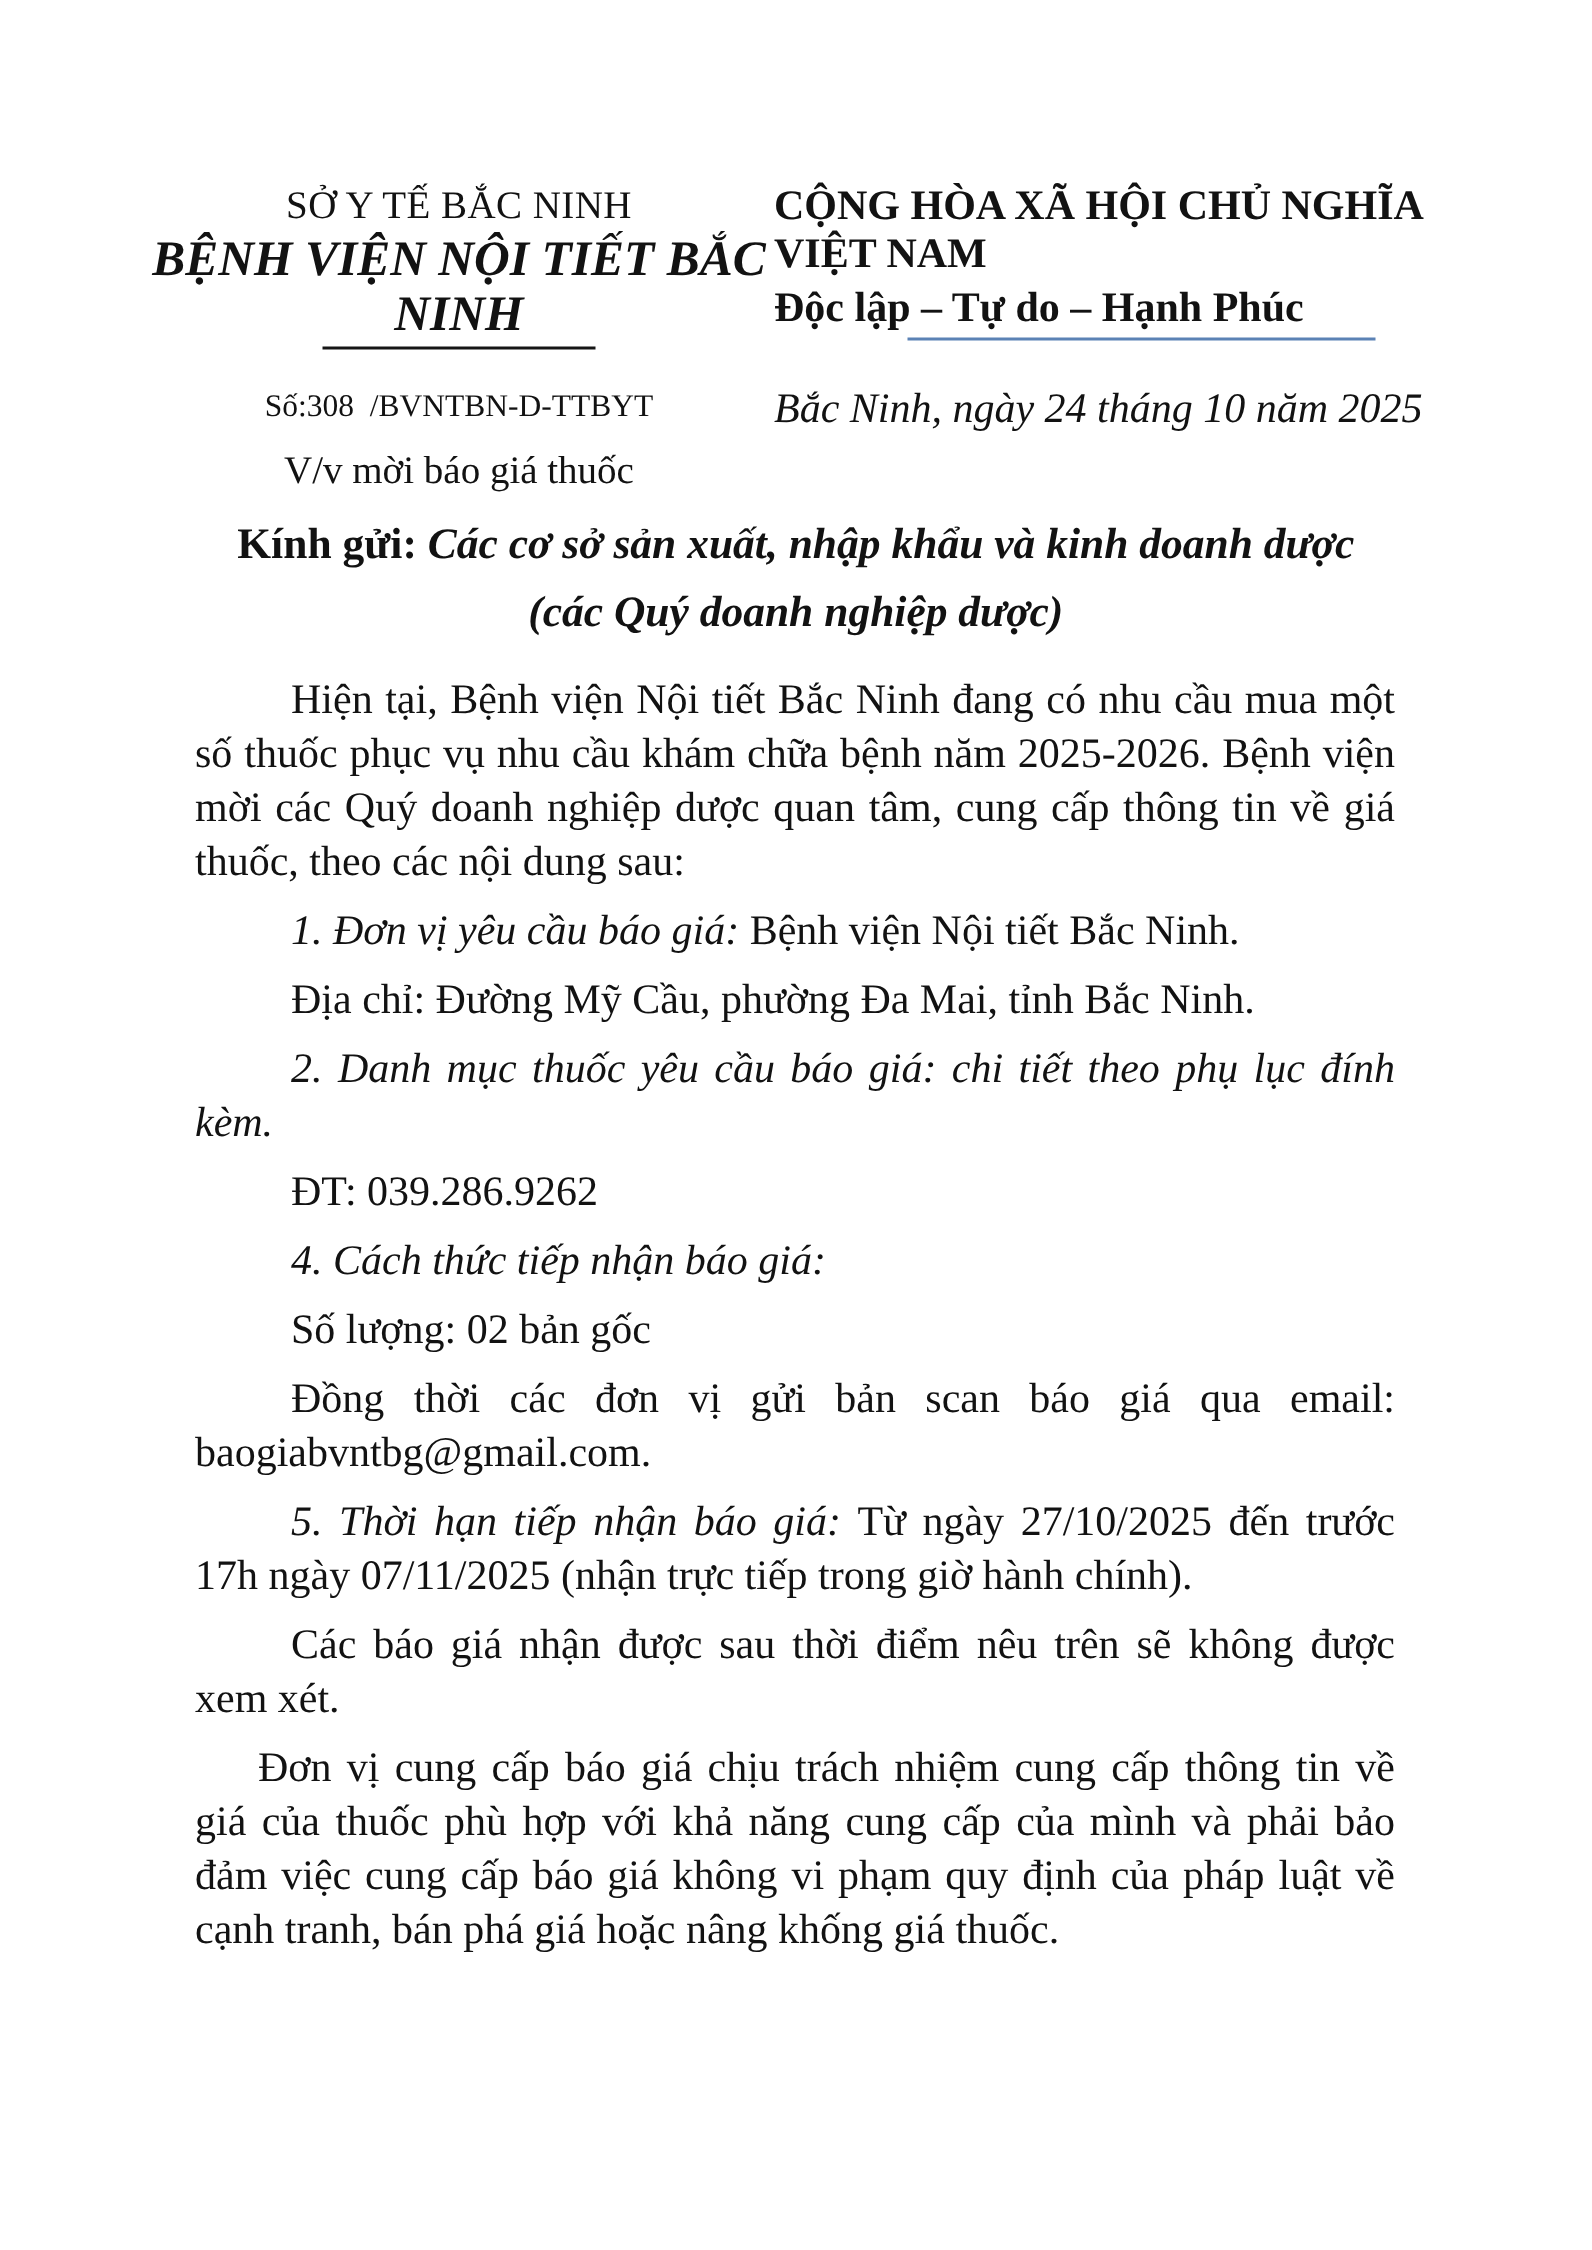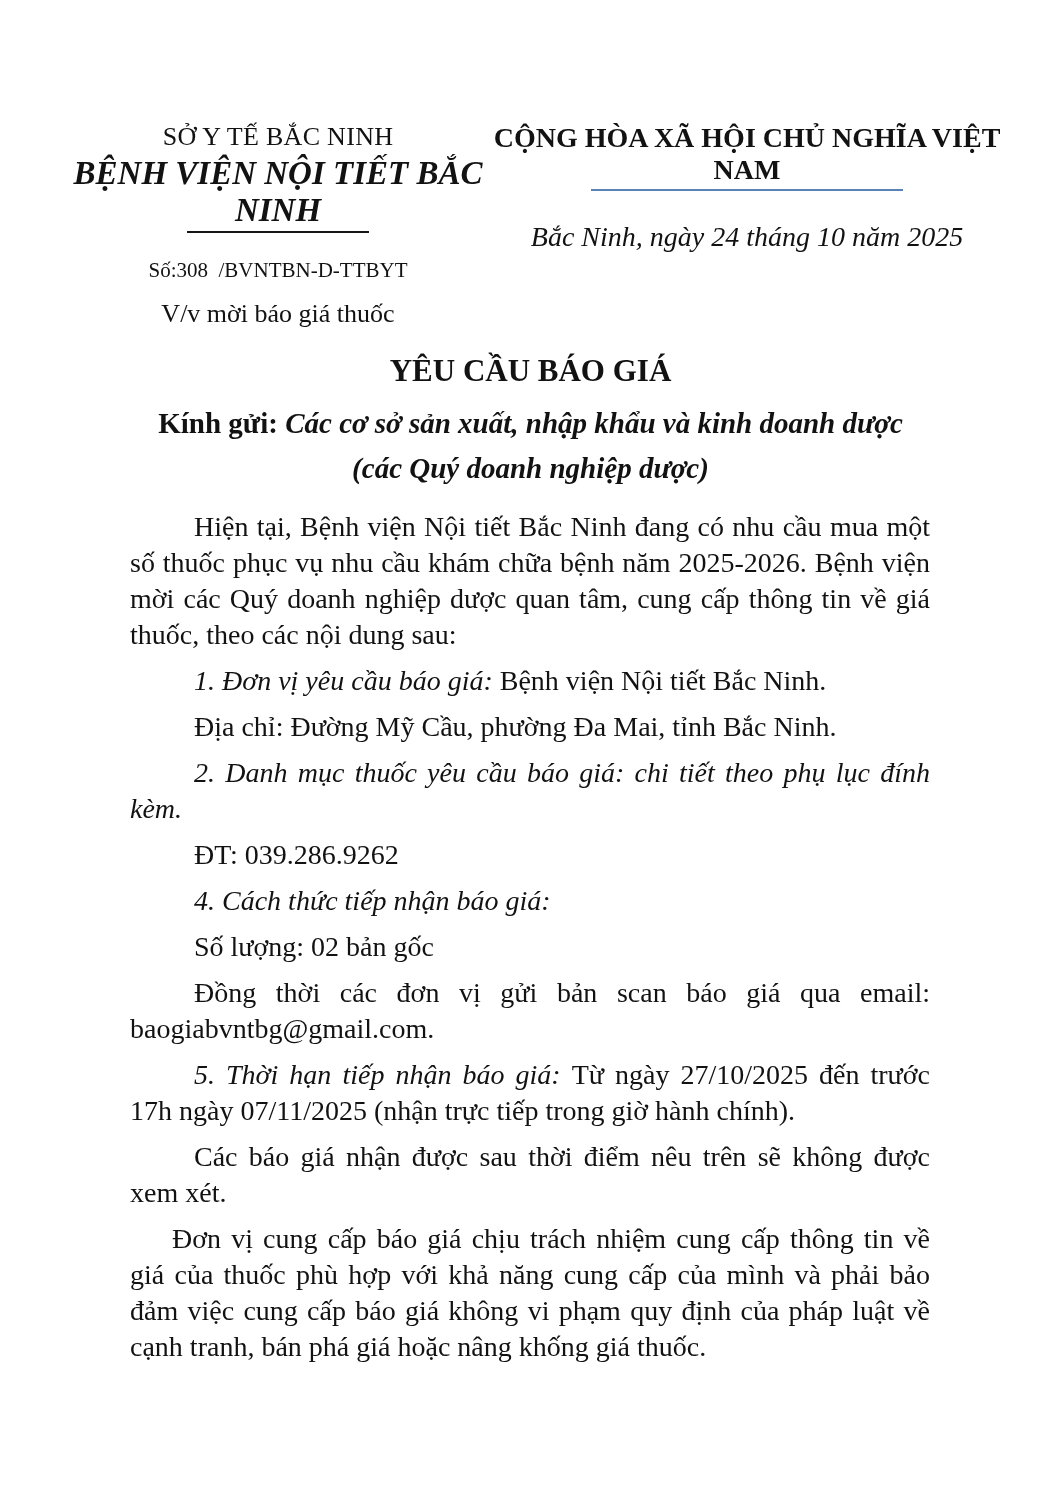--- a/index.html
+++ b/index.html
@@ -1,23 +1,23 @@
 <!DOCTYPE html>
 <html><head>
 <meta charset="utf-8">
 <style>
   html,body { margin:0; padding:0; background:#e8e8e8; }
   .page {
     width:1061px; height:1500px; margin:0 auto; background:#ffffff;
     font-family:"Liberation Serif","DejaVu Serif",serif; color:#121212;
     box-sizing:border-box; overflow:hidden;
   }
-  .header { display:flex; padding:122px 55px 0 68px; }
+  .header { display:flex; padding:122px 55px 0 96px; }
   .header-left  { width:420px; text-align:center; }
-  .header-right { flex:1; text-align:center; }
+  .header-right { flex:1; text-align:left; }
   .h-left-1  { font-size:26px; letter-spacing:0.3px; }
   .h-left-2  { font-size:33px; font-weight:bold; margin-top:3px;font-style:italic; }
   .rule-black { width:182px; border-top:2.5px solid #161616; margin:2px auto 0; }
   .doc-num   { font-size:21px; margin-top:25px; white-space:pre-wrap; }
   .doc-subject { font-size:26px; margin-top:16px; }
   .h-right-1 { font-size:28px; font-weight:bold; }
   .h-right-2 { font-size:28px; font-weight:bold; margin-top:4px; }
   .rule-blue { width:312px; border-top:2.5px solid #5b82b5; margin:3px auto 0; }
   .dateline  { font-size:28px; font-style:italic; margin-top:30px; }
   .title { text-align:center; font-size:31px; font-weight:bold; margin:24px 0 0; }
@@ -37,26 +37,26 @@
   <div class="header">
     <div class="header-left">
       <div class="h-left-1">SỞ Y TẾ BẮC NINH</div>
       <div class="h-left-2">BỆNH VIỆN NỘI TIẾT BẮC NINH</div>
       <div class="rule-black"></div>
       <div class="doc-num">Số:308  /BVNTBN-D-TTBYT</div>
       <div class="doc-subject">V/v mời báo giá thuốc</div>
     </div>
     <div class="header-right">
       <div class="h-right-1">CỘNG HÒA XÃ HỘI CHỦ NGHĨA VIỆT NAM</div>
+      <div class="h-right-2">Độc lập – Tự do – Hạnh Phúc</div>
       <div class="rule-blue"></div>
       <div class="dateline">Bắc Ninh, ngày 24 tháng 10 năm 2025</div>
     </div>
   </div>
 
-  <h1 class="title">YÊU CẦU BÁO GIÁ</h1>
 
   <p class="recipient"><span class="bold">Kính gửi: </span><span class="bold italic">Các cơ sở sản xuất, nhập khẩu và kinh doanh dược</span></p>
   <p class="recipient2">(các Quý doanh nghiệp dược)</p>
 
   <div class="body">
     <p>Hiện tại, Bệnh viện Nội tiết Bắc Ninh đang có nhu cầu mua một số thuốc phục vụ nhu cầu khám chữa bệnh năm 2025-2026. Bệnh viện mời các Quý doanh nghiệp dược quan tâm, cung cấp thông tin về giá thuốc, theo các nội dung sau:</p>
     <p><span class="italic">1. Đơn vị yêu cầu báo giá: </span><span>Bệnh viện Nội tiết Bắc Ninh.</span></p>
     <p>Địa chỉ: Đường Mỹ Cầu, phường Đa Mai, tỉnh Bắc Ninh.</p>
     <p class="italic">2. Danh mục thuốc yêu cầu báo giá: chi tiết theo phụ lục đính kèm.</p>
     <p>ĐT: 039.286.9262</p>

